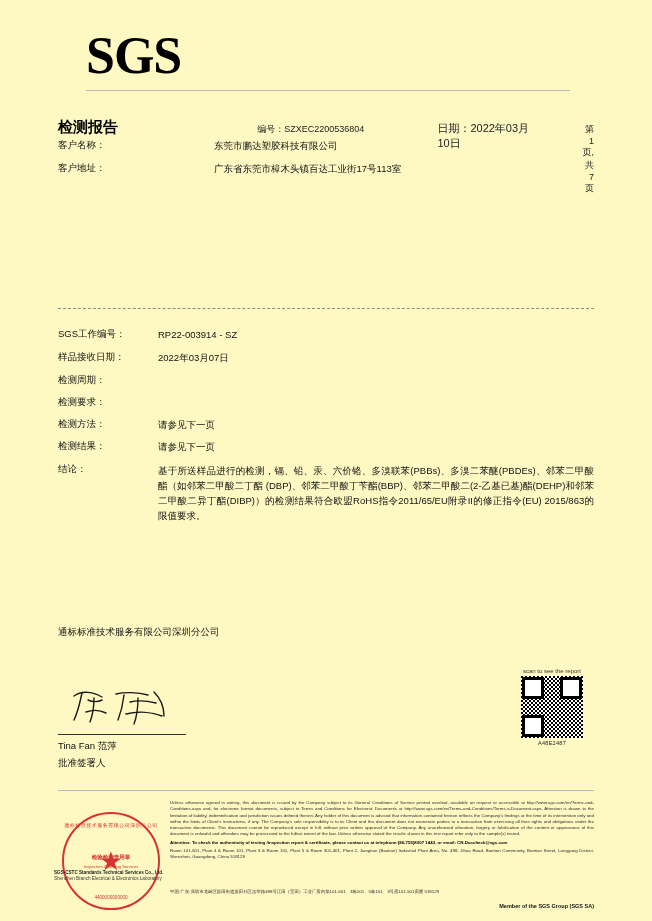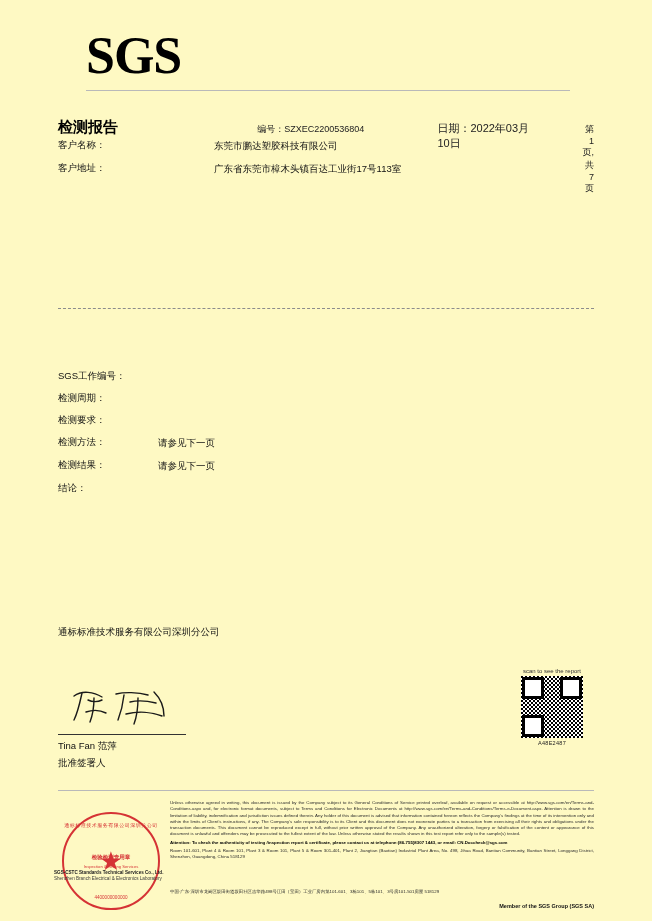--- a/index.html
+++ b/index.html
@@ -79,21 +79,21 @@
 
   
   .fields {
     position: absolute;
     left: 58px;
     width: 536px;
     font-size: 9.5px;
   }
   .block-1 { top: 139px; }
   .block-2 { top: 210px; }
-  .block-3 { top: 328px; margin-top: 42px; }
+  .block-3 { top: 328px; }
 
   .field-row {
     display: flex;
     align-items: flex-start;
     margin-bottom: 9px;
   }
   .field-label {
     width: 100px;
     flex: 0 0 100px;
     color: #111;
@@ -351,37 +351,43 @@
       <div class="field-value indent-1">广东省东莞市樟木头镇百达工业街17号113室</div>
     </div>
   </div>
 
 
   <div class="dashed-sep sep-1"></div>
 
   <div class="fields block-3">
     <div class="field-row">
       <div class="field-label">SGS工作编号：</div>
+      <div class="field-value">RP22-003914 - SZ</div>
+    </div>
+    <div class="field-row">
+      <div class="field-label">样品接收日期：</div>
+      <div class="field-value">2022年03月07日</div>
     </div>
     <div class="field-row">
       <div class="field-label">检测周期：</div>
     </div>
     <div class="field-row">
       <div class="field-label">检测要求：</div>
     </div>
     <div class="field-row">
       <div class="field-label">检测方法：</div>
       <div class="field-value">请参见下一页</div>
     </div>
     <div class="field-row">
       <div class="field-label">检测结果：</div>
       <div class="field-value">请参见下一页</div>
     </div>
     <div class="concl-row">
       <div class="field-label">结论：</div>
+      <div class="concl-text">基于所送样品进行的检测，镉、铅、汞、六价铬、多溴联苯(PBBs)、多溴二苯醚(PBDEs)、邻苯二甲酸酯（如邻苯二甲酸二丁酯 (DBP)、邻苯二甲酸丁苄酯(BBP)、邻苯二甲酸二(2-乙基已基)酯(DEHP)和邻苯二甲酸二异丁酯(DIBP)）的检测结果符合欧盟RoHS指令2011/65/EU附录II的修正指令(EU) 2015/863的限值要求。</div>
     </div>
   </div>
 
   <div class="sign-block">
     <div>通标标准技术服务有限公司深圳分公司</div>
   </div>
 
   <svg class="sig-image" viewBox="0 0 110 44">
     <g fill="none" stroke="#1a1a1a" stroke-width="1.4" stroke-linecap="round">
       <path d="M6 12 C14 6, 26 8, 34 13"></path>

